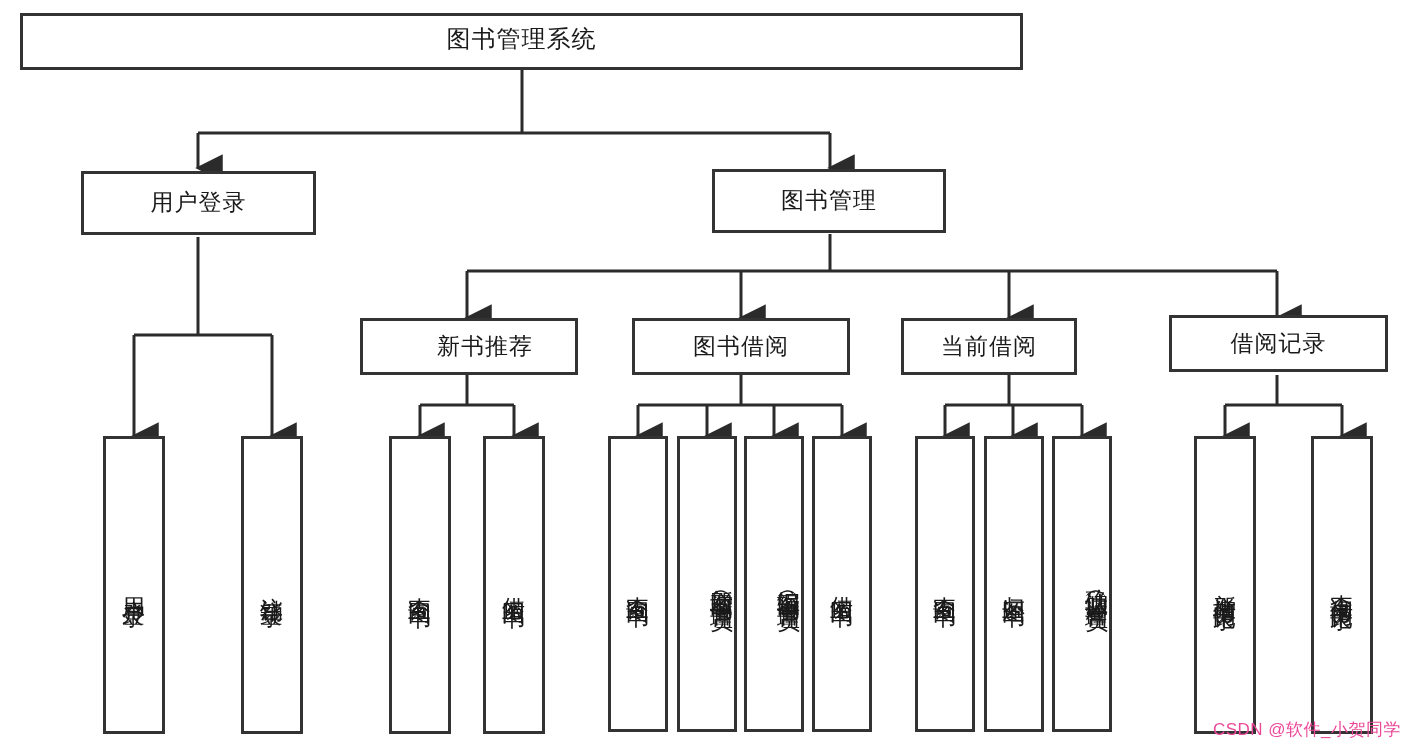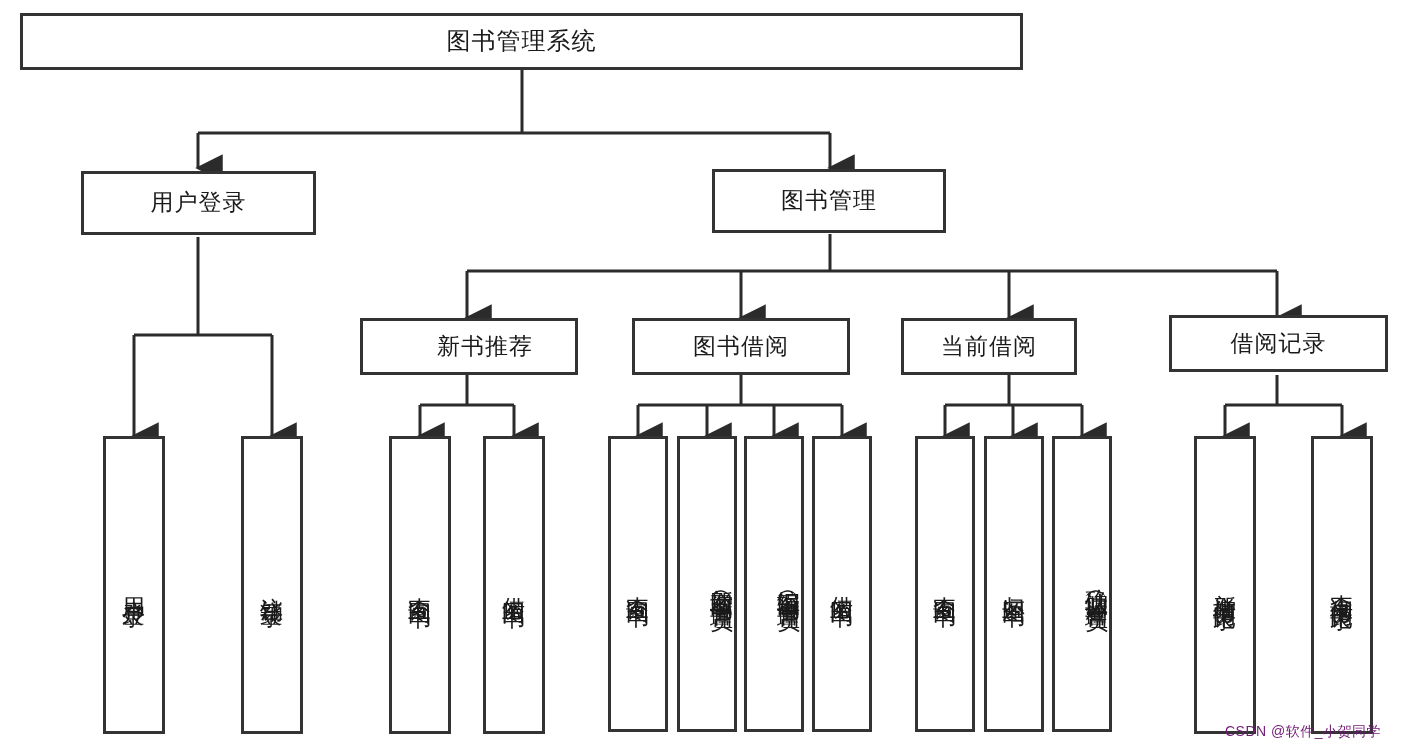--- a/index.html
+++ b/index.html
@@ -36,41 +36,42 @@
     color: #1a1a1a;
   }
   .node.h {
     font-size: 23px;
     letter-spacing: 1px;
     line-height: 1.2;
     text-align: center;
   }
   .node.root {
     font-size: 24px;
+    font-family: Liberation Mono, monospace;
   }
   .node.v {
     font-size: 23px;
     writing-mode: vertical-rl;
     text-orientation: upright;
     letter-spacing: 3px;
     line-height: 1.05;
     padding: 6px 0;
     align-items: flex-start;
     justify-content: center;
     white-space: nowrap;
   }
   .node.v.tall {
     align-items: flex-start;
   }
   #watermark {
     position: absolute;
-    right: 24px;
+    right: 4px;
     bottom: 6px;
-    font-size: 14px;
-    color: #701a75;
+    font-size: 17px;
+    color: #ec4899;
     letter-spacing: 0.5px;
     white-space: nowrap;
   }
 </style>
 </head>
 <body>
 
 <div id="canvas">
 
   <svg id="edges" viewBox="0 0 1405 747" width="1405" height="747">

